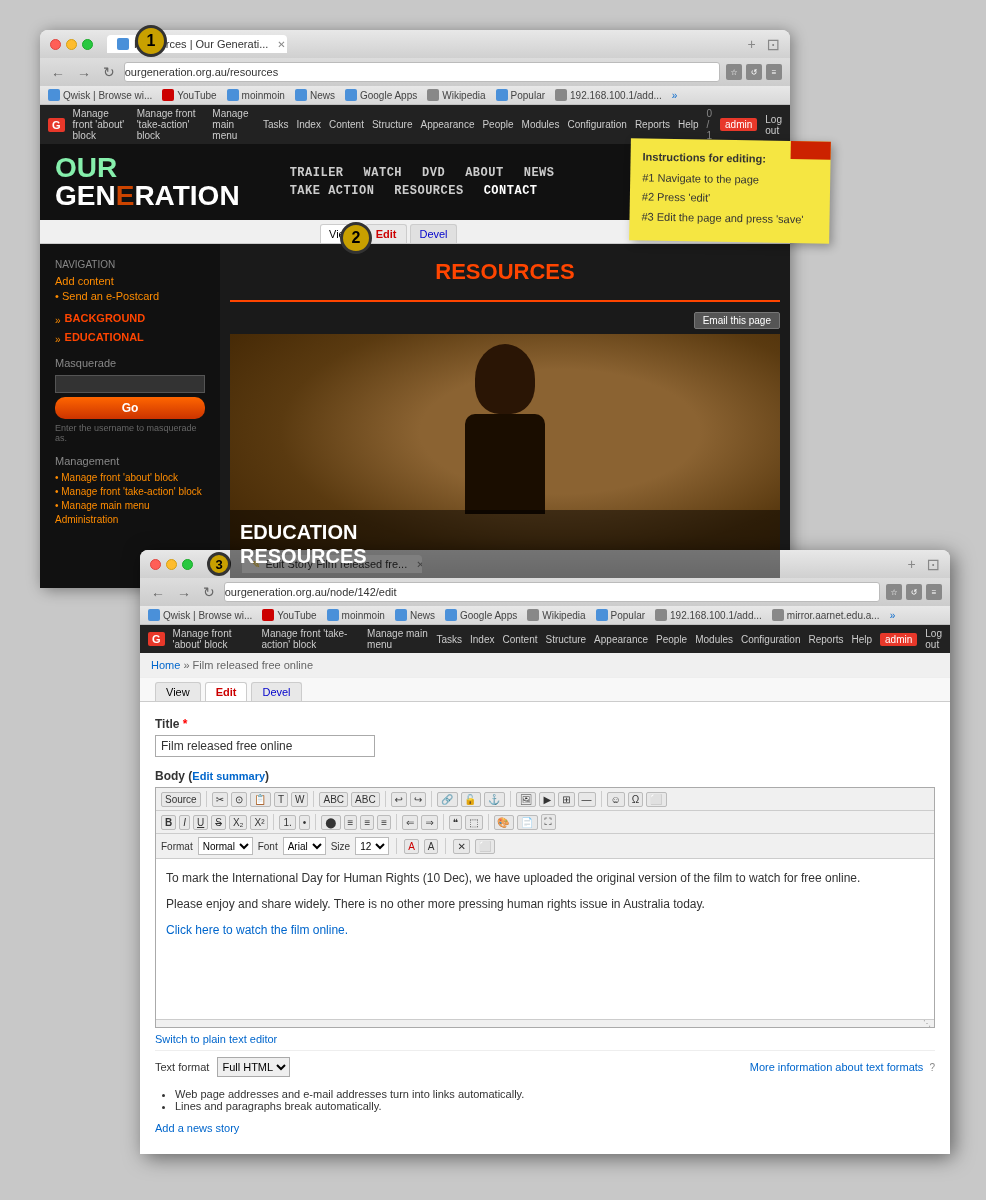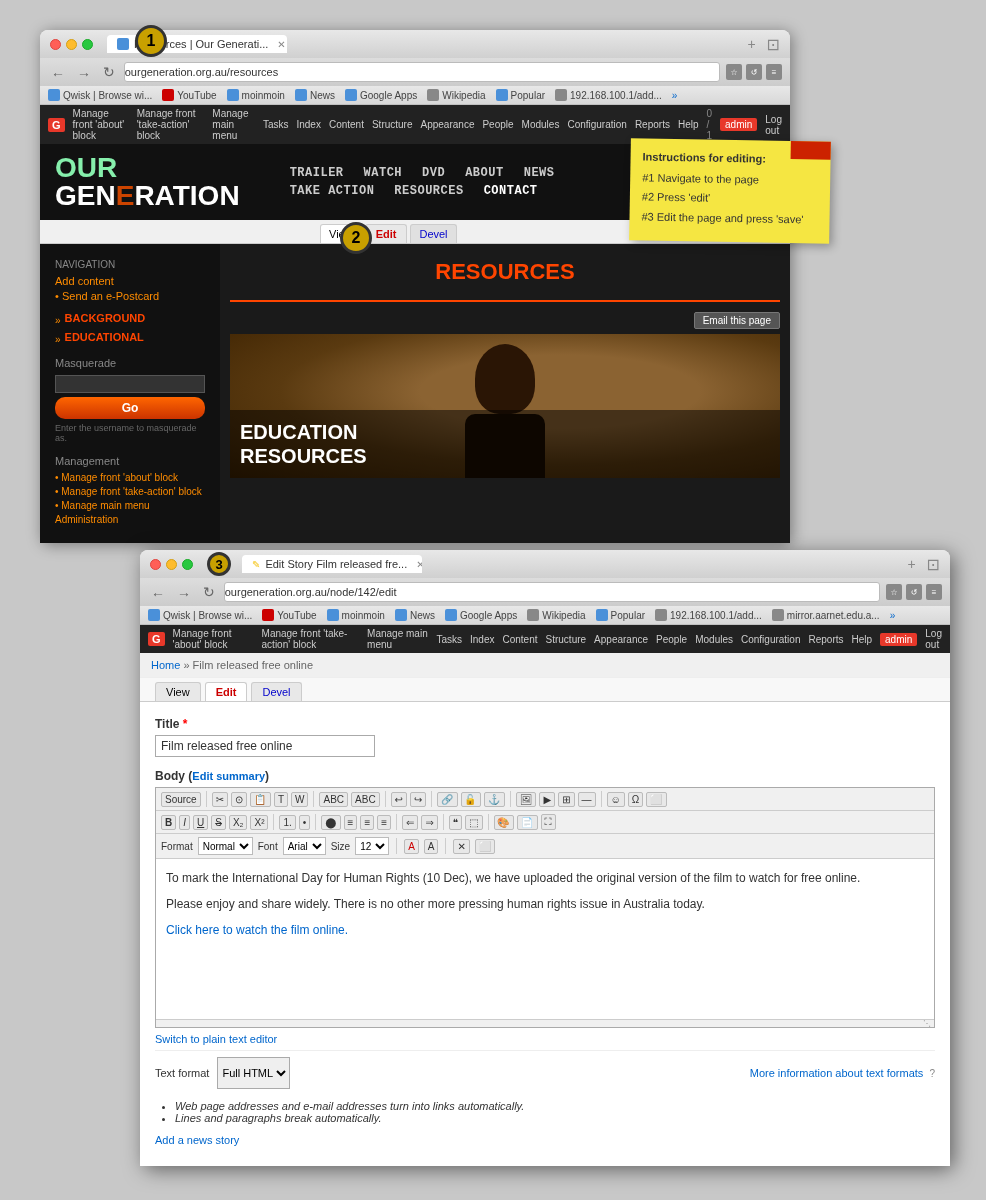--- a/index.html
+++ b/index.html
@@ -353,21 +353,21 @@
       font-size: 10px;
       padding: 2px 8px;
       border-radius: 2px;
       cursor: pointer;
       border: 1px solid #777;
     }
 
     .resources-image {
       background: #0369a1;
       margin: 0 10px 10px;
-      height: 144px;
+      height: 244px;
       position: relative;
       overflow: hidden;
       display: flex;
       align-items: flex-end;
     }
 
     .resources-image-bg {
       position: absolute;
       top: 0; left: 0; right: 0; bottom: 0;
       background: 
@@ -614,34 +614,33 @@
       display: flex;
       align-items: center;
       gap: 8px;
       padding: 6px 0;
       font-size: 11px;
       color: #333;
       border-top: 1px solid #eee;
     }
 
     .text-format-select {
-      height: 32px;
+      height: 20px;
       font-size: 11px;
       border: 1px solid #aaa;
     }
 
     .format-notes {
       padding: 5px 0;
       font-size: 11px;
       color: #333;
     }
 
     .format-notes ul {
       margin-left: 20px;
-      font-style: italic;
     }
 
     .add-news-link {
       color: #0066cc;
       font-size: 11px;
       cursor: pointer;
       padding: 5px 0;
       display: block;
     }
 

